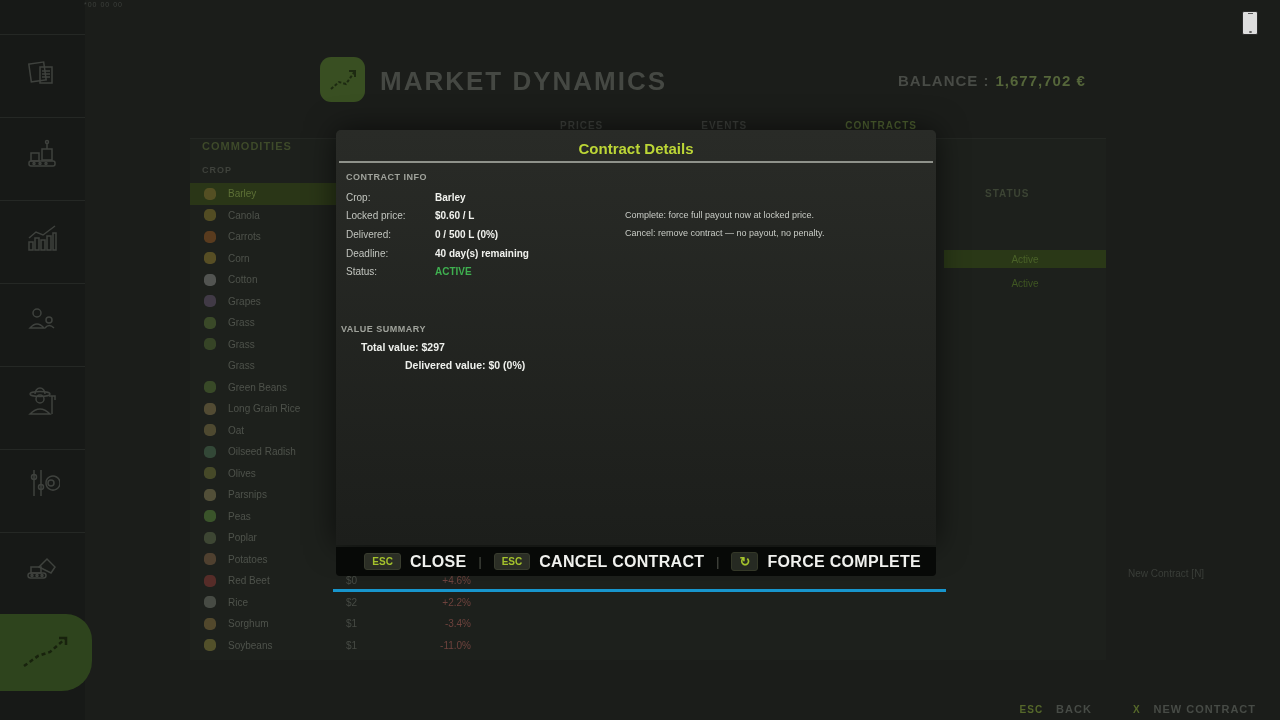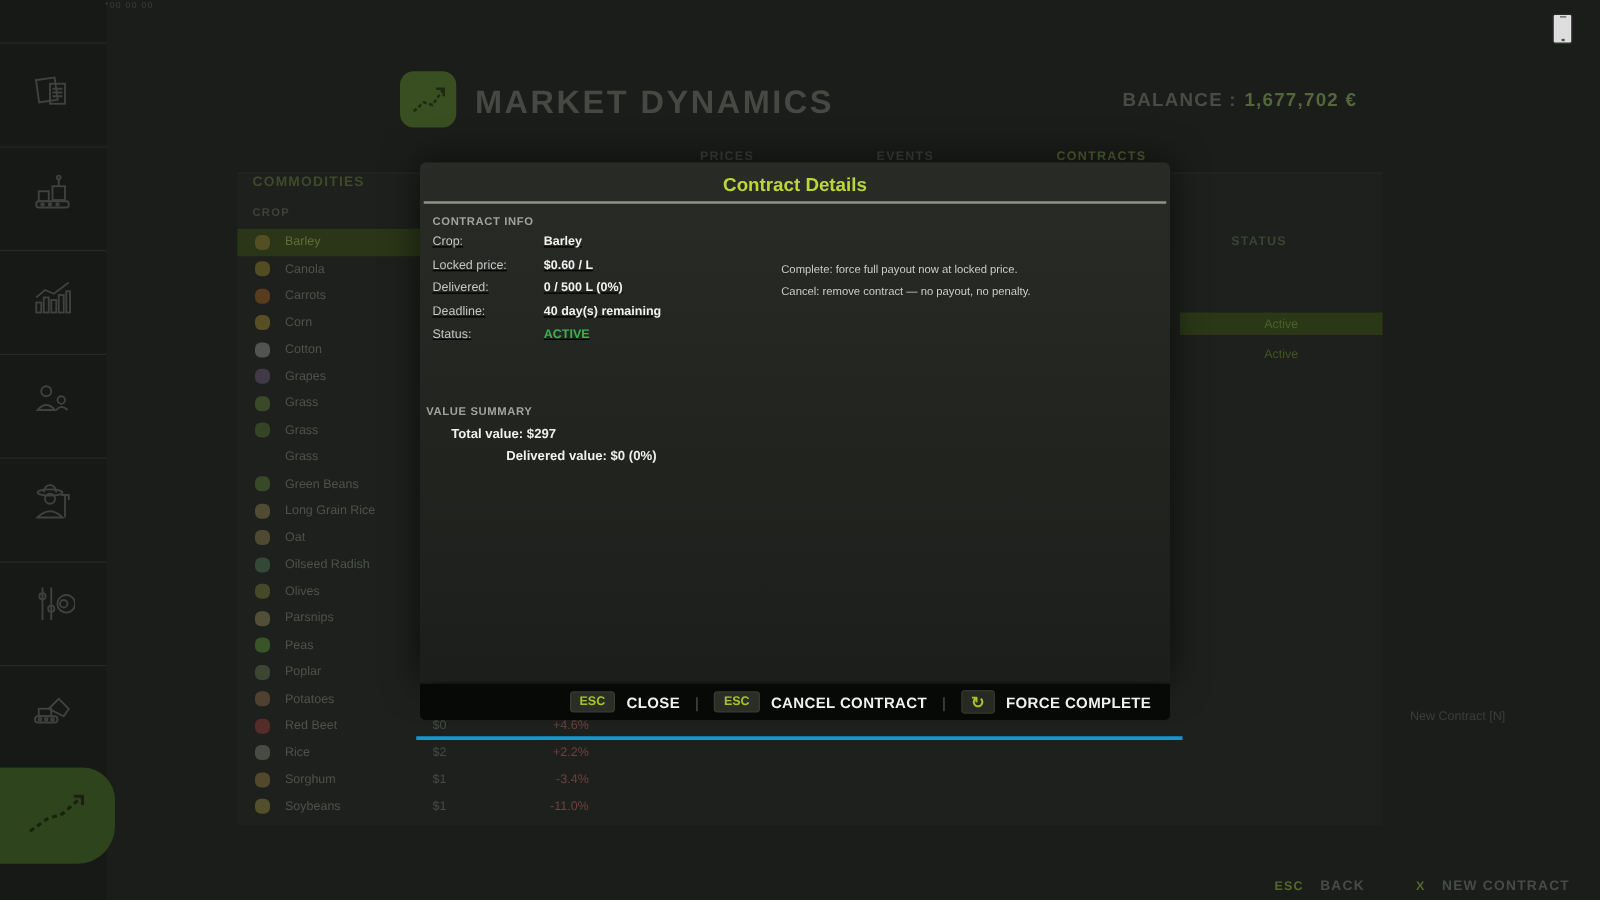--- a/index.html
+++ b/index.html
@@ -60,33 +60,33 @@
   .bb-label:last-child { margin-right:0; }
 
   
   .modal { position:absolute; left:336px; top:130px; width:600px; height:415px; background:linear-gradient(#292b27, #1c1e1b); border-radius:5px 5px 0 0; box-shadow:0 0 30px rgba(0,0,0,.6); }
   .modal-title { position:absolute; left:0; top:10px; width:100%; text-align:center; font-size:15px; font-weight:bold; color:#bcd636; }
   .modal-title-sep { position:absolute; left:3px; top:31px; width:594px; height:2px; background:#8f928b; }
   .section-label { position:absolute; font-size:9px; font-weight:bold; letter-spacing:.5px; color:#a0a39c; }
   .info-label-pos { left:10px; top:42px; }
   .summary-label-pos { left:5px; top:194px; }
   .fields { position:absolute; left:10px; top:58px; width:300px; }
-  .frow { height:18.6px; display:flex; align-items:flex-start;text-decoration:underline; }
+  .frow { height:18.6px; display:flex; align-items:center; }
   .flabel { width:89px; font-size:10px; color:#c2c5bf; }
   .fvalue { font-size:10px; font-weight:bold; color:#f1f2ee; }
   .fvalue.status-active { color:#3fb050; }
   .help { position:absolute; left:289px; width:300px; font-size:9px; color:#c9ccc6; }
   .help1 { top:80px; } .help2 { top:98px; }
   .summary-line { position:absolute; left:5px; font-size:10.5px; font-weight:bold; color:#eef0ec;margin-left:20px; }
   .sum1 { top:211px; } .sum2 { top:229px;padding-left:44px; }
 
   
   .modal-footer { position:absolute; left:336px; top:547px; width:600px; height:29px; background:#070907; border-radius:0 0 4px 4px; display:flex; align-items:center; justify-content:flex-end; padding-right:15px; gap:12px; }
   .kbd { display:inline-block; padding:2px 7px; background:#2b2e25; border:1px solid #383c2e; border-radius:3px; color:#a4c22c; font-size:10px; font-weight:bold; }
-  .btn-label { font-size:12px; font-weight:bold; letter-spacing:.3px; color:#f0f1ee; }
+  .btn-label { font-size:16px; font-weight:bold; letter-spacing:.3px; color:#f0f1ee; }
   .fbtn { display:flex; align-items:center; gap:9px; cursor:pointer; }
   .fsep { color:#55584f; font-size:12px; }
   .key-icon-badge { display:inline-flex; width:27px; height:19px; background:#262a22; border:1px solid #343828; border-radius:3px; align-items:center; justify-content:center; color:#a4c22c; font-size:13px; font-weight:bold; }
 </style>
 </head>
 <body>
 
 <div class="screen">
 
   <div class="sidebar">

